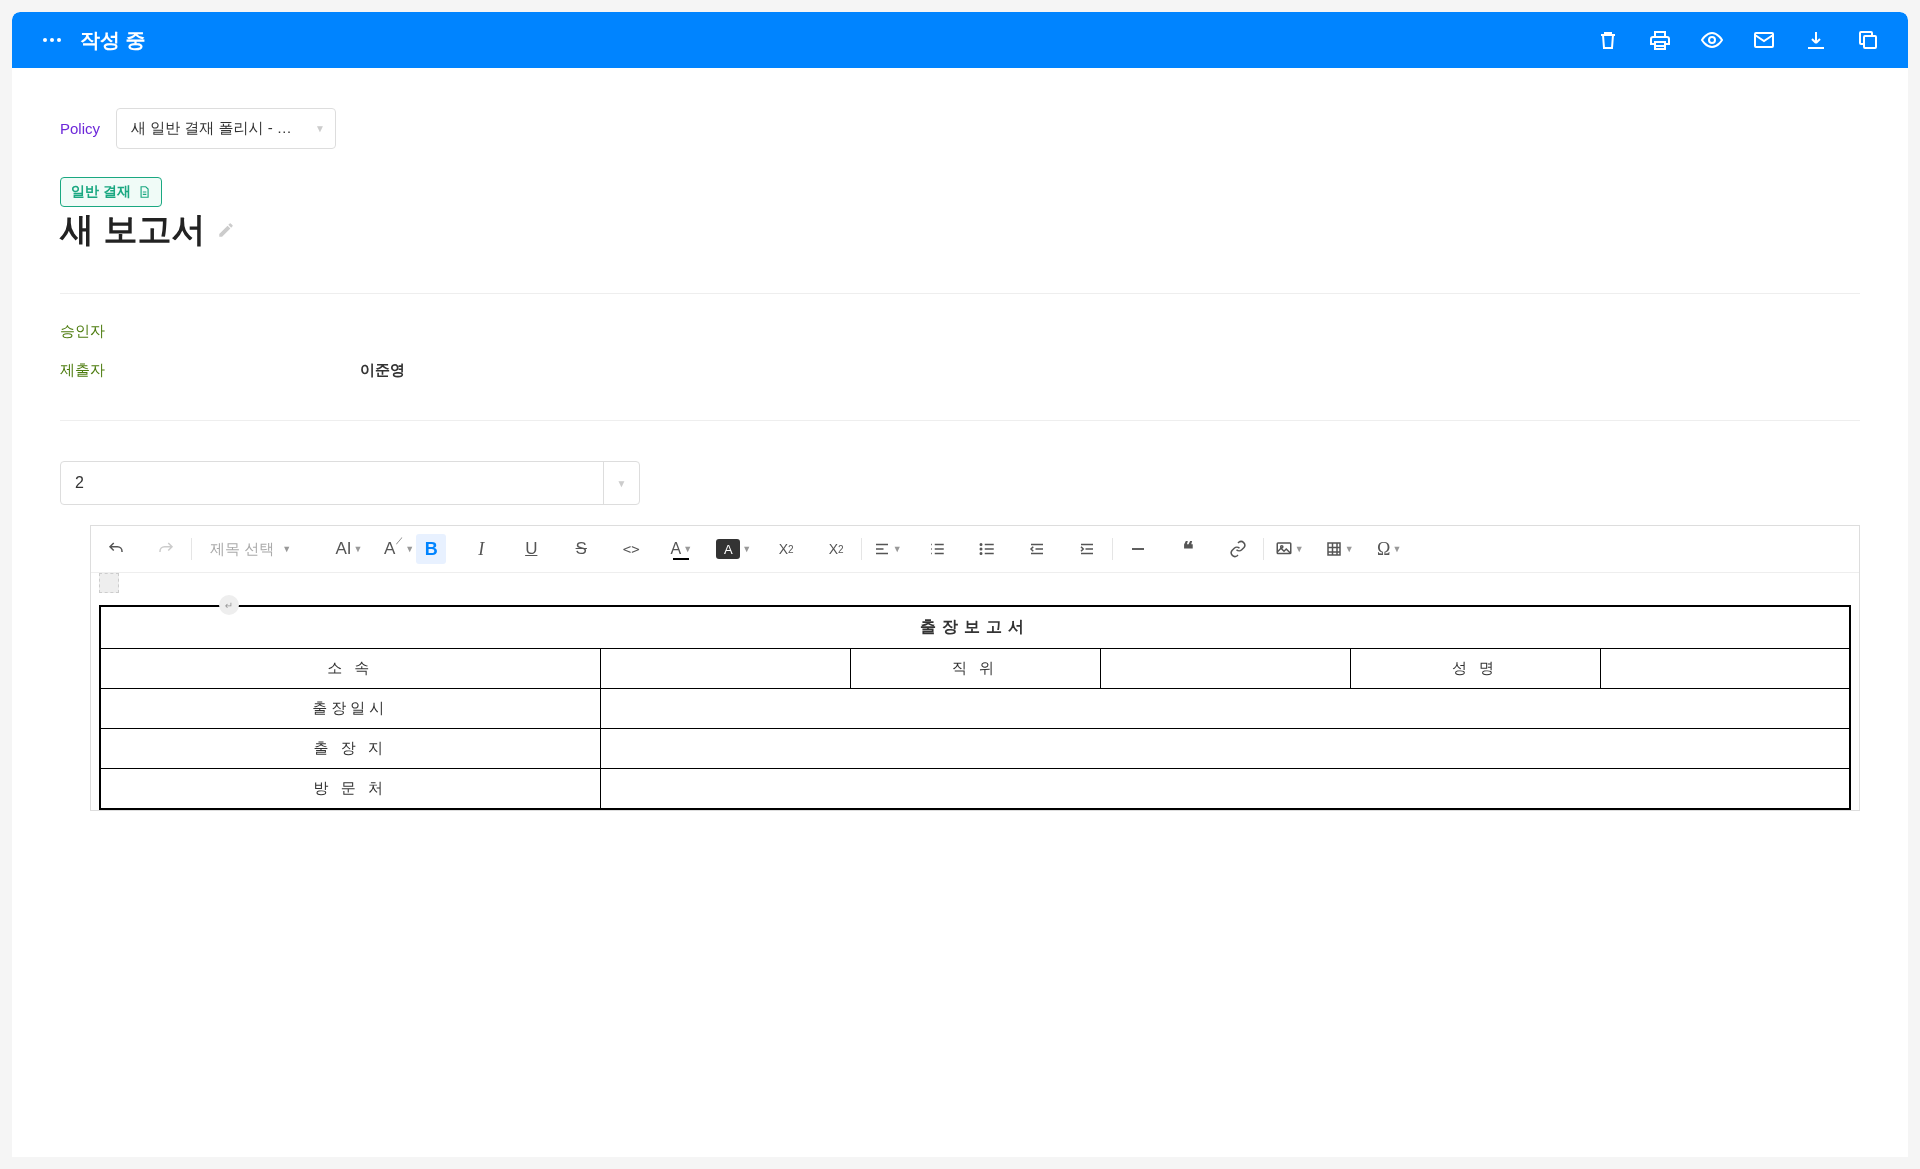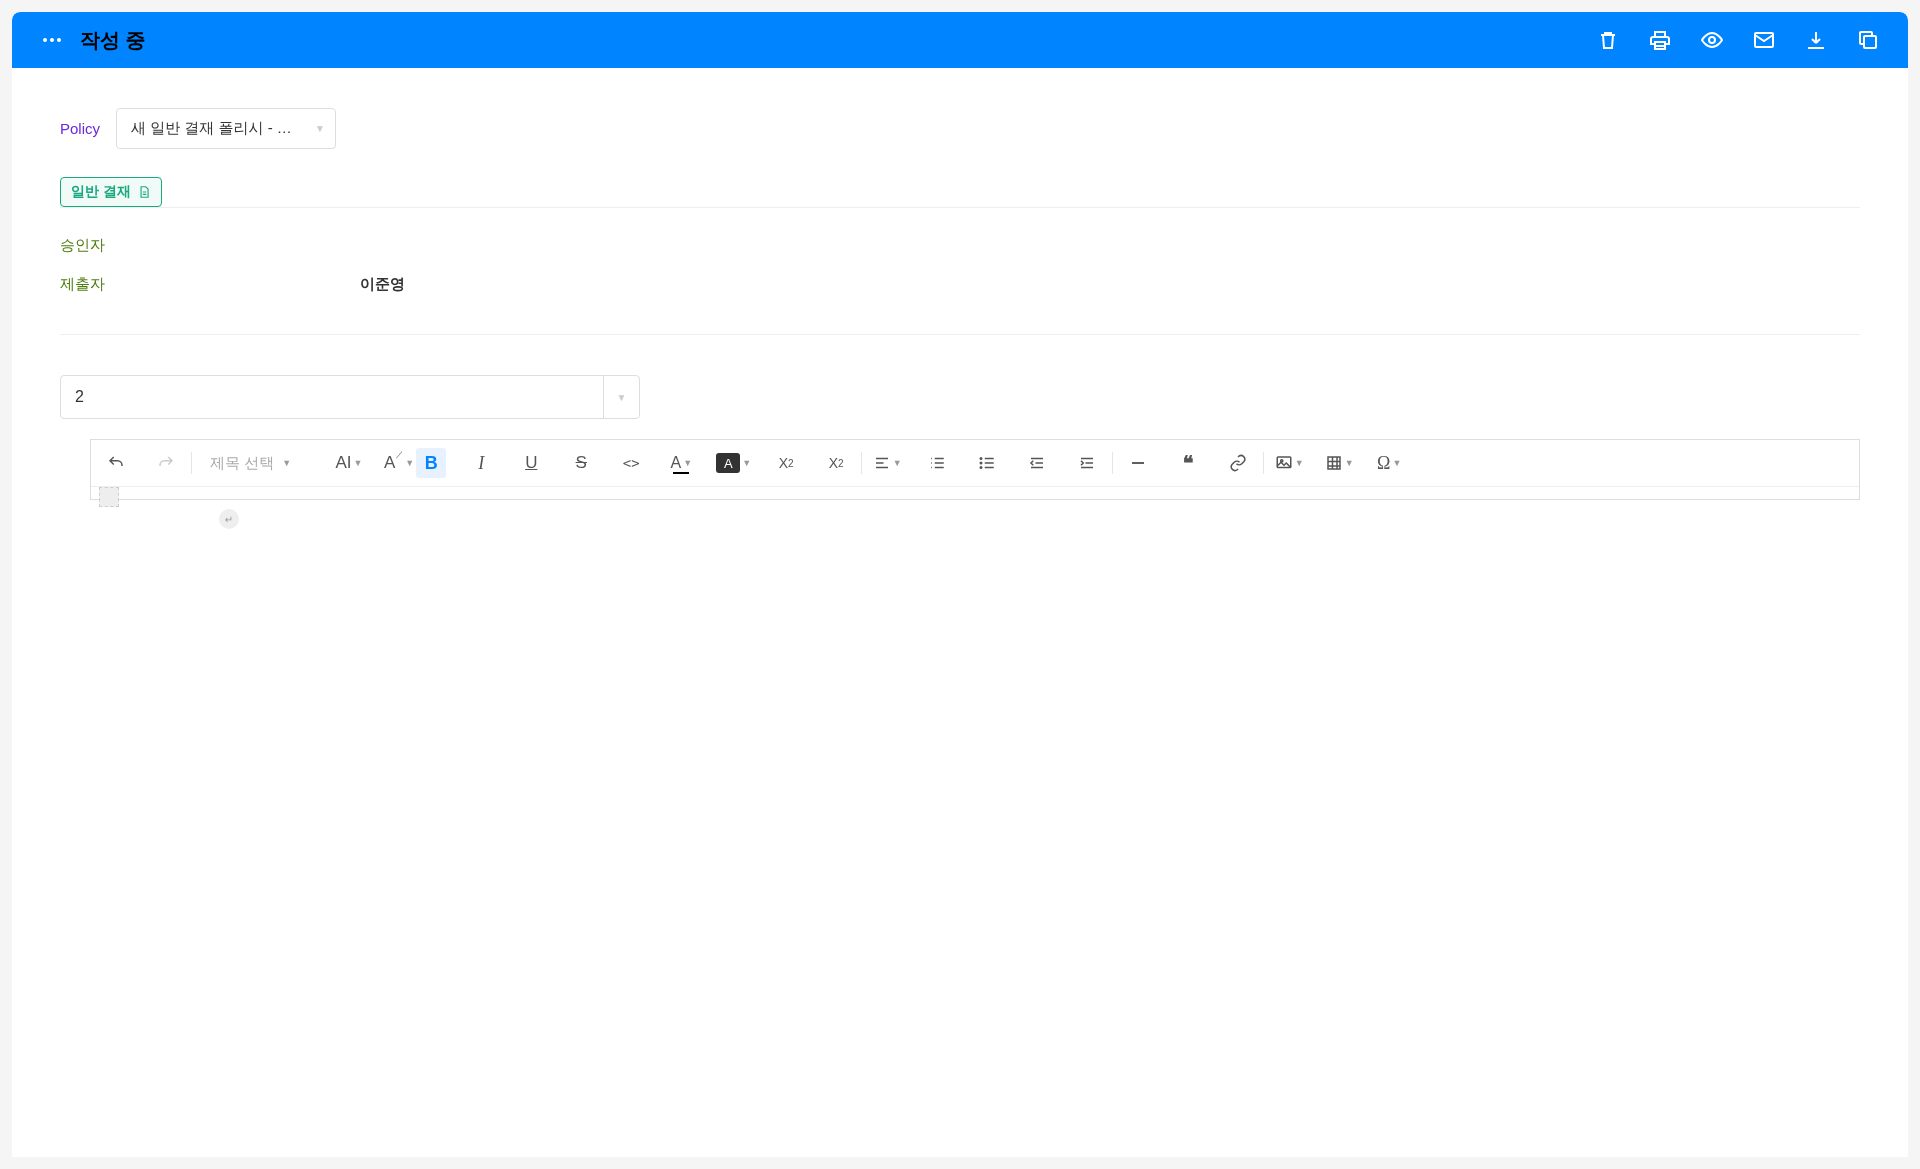--- a/index.html
+++ b/index.html
@@ -1,21 +1,21 @@
 <!DOCTYPE html>
 <html><head>
 <meta charset="utf-8">
 <style>
 * { box-sizing: border-box; margin: 0; padding: 0; }
 body { font-family: -apple-system, "Malgun Gothic", "Apple SD Gothic Neo", sans-serif; background: #f5f5f5; color: #333; }
 
 .page { background: #fff; margin: 12px; border-radius: 8px 8px 0 0; overflow: hidden; min-height: calc(100vh - 24px); }
 
 
-.header-bar { background: #0084ff; color: #000000; height: 56px; display: flex; align-items: center; padding: 0 28px; border-radius: 8px 8px 0 0; }
+.header-bar { background: #0084ff; color: #ffffff; height: 56px; display: flex; align-items: center; padding: 0 28px; border-radius: 8px 8px 0 0; }
 .header-left { display: flex; align-items: center; gap: 16px; }
 .header-status { font-size: 20px; font-weight: 700; }
 .header-actions { margin-left: auto; display: flex; gap: 28px; align-items: center; }
 .header-icon { width: 24px; height: 24px; cursor: pointer; display: flex; align-items: center; justify-content: center; }
 .header-icon svg { width: 24px; height: 24px; stroke: #fff; fill: none; stroke-width: 2; }
 
 
 .content { padding: 40px 48px; }
 
 
@@ -144,20 +144,28 @@
     
     <div class="approval-badge">
       <span>일반 결재</span>
       <svg viewBox="0 0 24 24">
           <path d="M7 3h8l4 4v14H7z"></path>
           <path d="M10 12h6M10 16h6"></path>
         </svg>
     </div>
 
     
+    <div class="title-row">
+      <div class="doc-title">새 보고서</div>
+      <div class="edit-icon">
+        <svg viewBox="0 0 24 24">
+            <path d="M3 17.25V21h3.75L17.81 9.94l-3.75-3.75L3 17.25zM20.71 7.04a1 1 0 000-1.41l-2.34-2.34a1 1 0 00-1.41 0l-1.83 1.83 3.75 3.75 1.83-1.83z"></path>
+          </svg>
+      </div>
+    </div>
 
     <div class="divider"></div>
 
     
     <div class="meta-row">
       <div class="meta-label">승인자</div>
       <div class="meta-value"></div>
     </div>
     <div class="meta-row">
       <div class="meta-label">제출자</div>
@@ -291,16 +299,43 @@
               </svg>
             <span class="tb-caret">▼</span>
           </div>
           <div class="tb-btn" style="font-family:Georgia,serif;font-size:18px;">Ω<span class="tb-caret">▼</span></div>
         </div>
       </div>
 
       <div class="editor-body">
         <div class="drag-handle"></div>
         <div class="col-handle">↵</div>
+        <table class="report-table">
+          <tbody>
+              <tr>
+            <td colspan="6" class="title-cell">출장보고서</td>
+          </tr>
+          <tr>
+            <td class="label-cell" style="width:28%">소 속</td>
+            <td style="width:14%"></td>
+            <td class="label-cell" style="width:14%">직 위</td>
+            <td style="width:14%"></td>
+            <td class="label-cell" style="width:14%">성 명</td>
+            <td style="width:14%"></td>
+          </tr>
+          <tr>
+            <td class="label-cell">출장일시</td>
+            <td colspan="5"></td>
+          </tr>
+          <tr>
+            <td class="label-cell">출 장 지</td>
+            <td colspan="5"></td>
+          </tr>
+          <tr>
+            <td class="label-cell">방 문 처</td>
+            <td colspan="5"></td>
+          </tr>
+        </tbody>
+          </table>
       </div>
     </div>
   </div>
 </div>
 
 </body></html>

